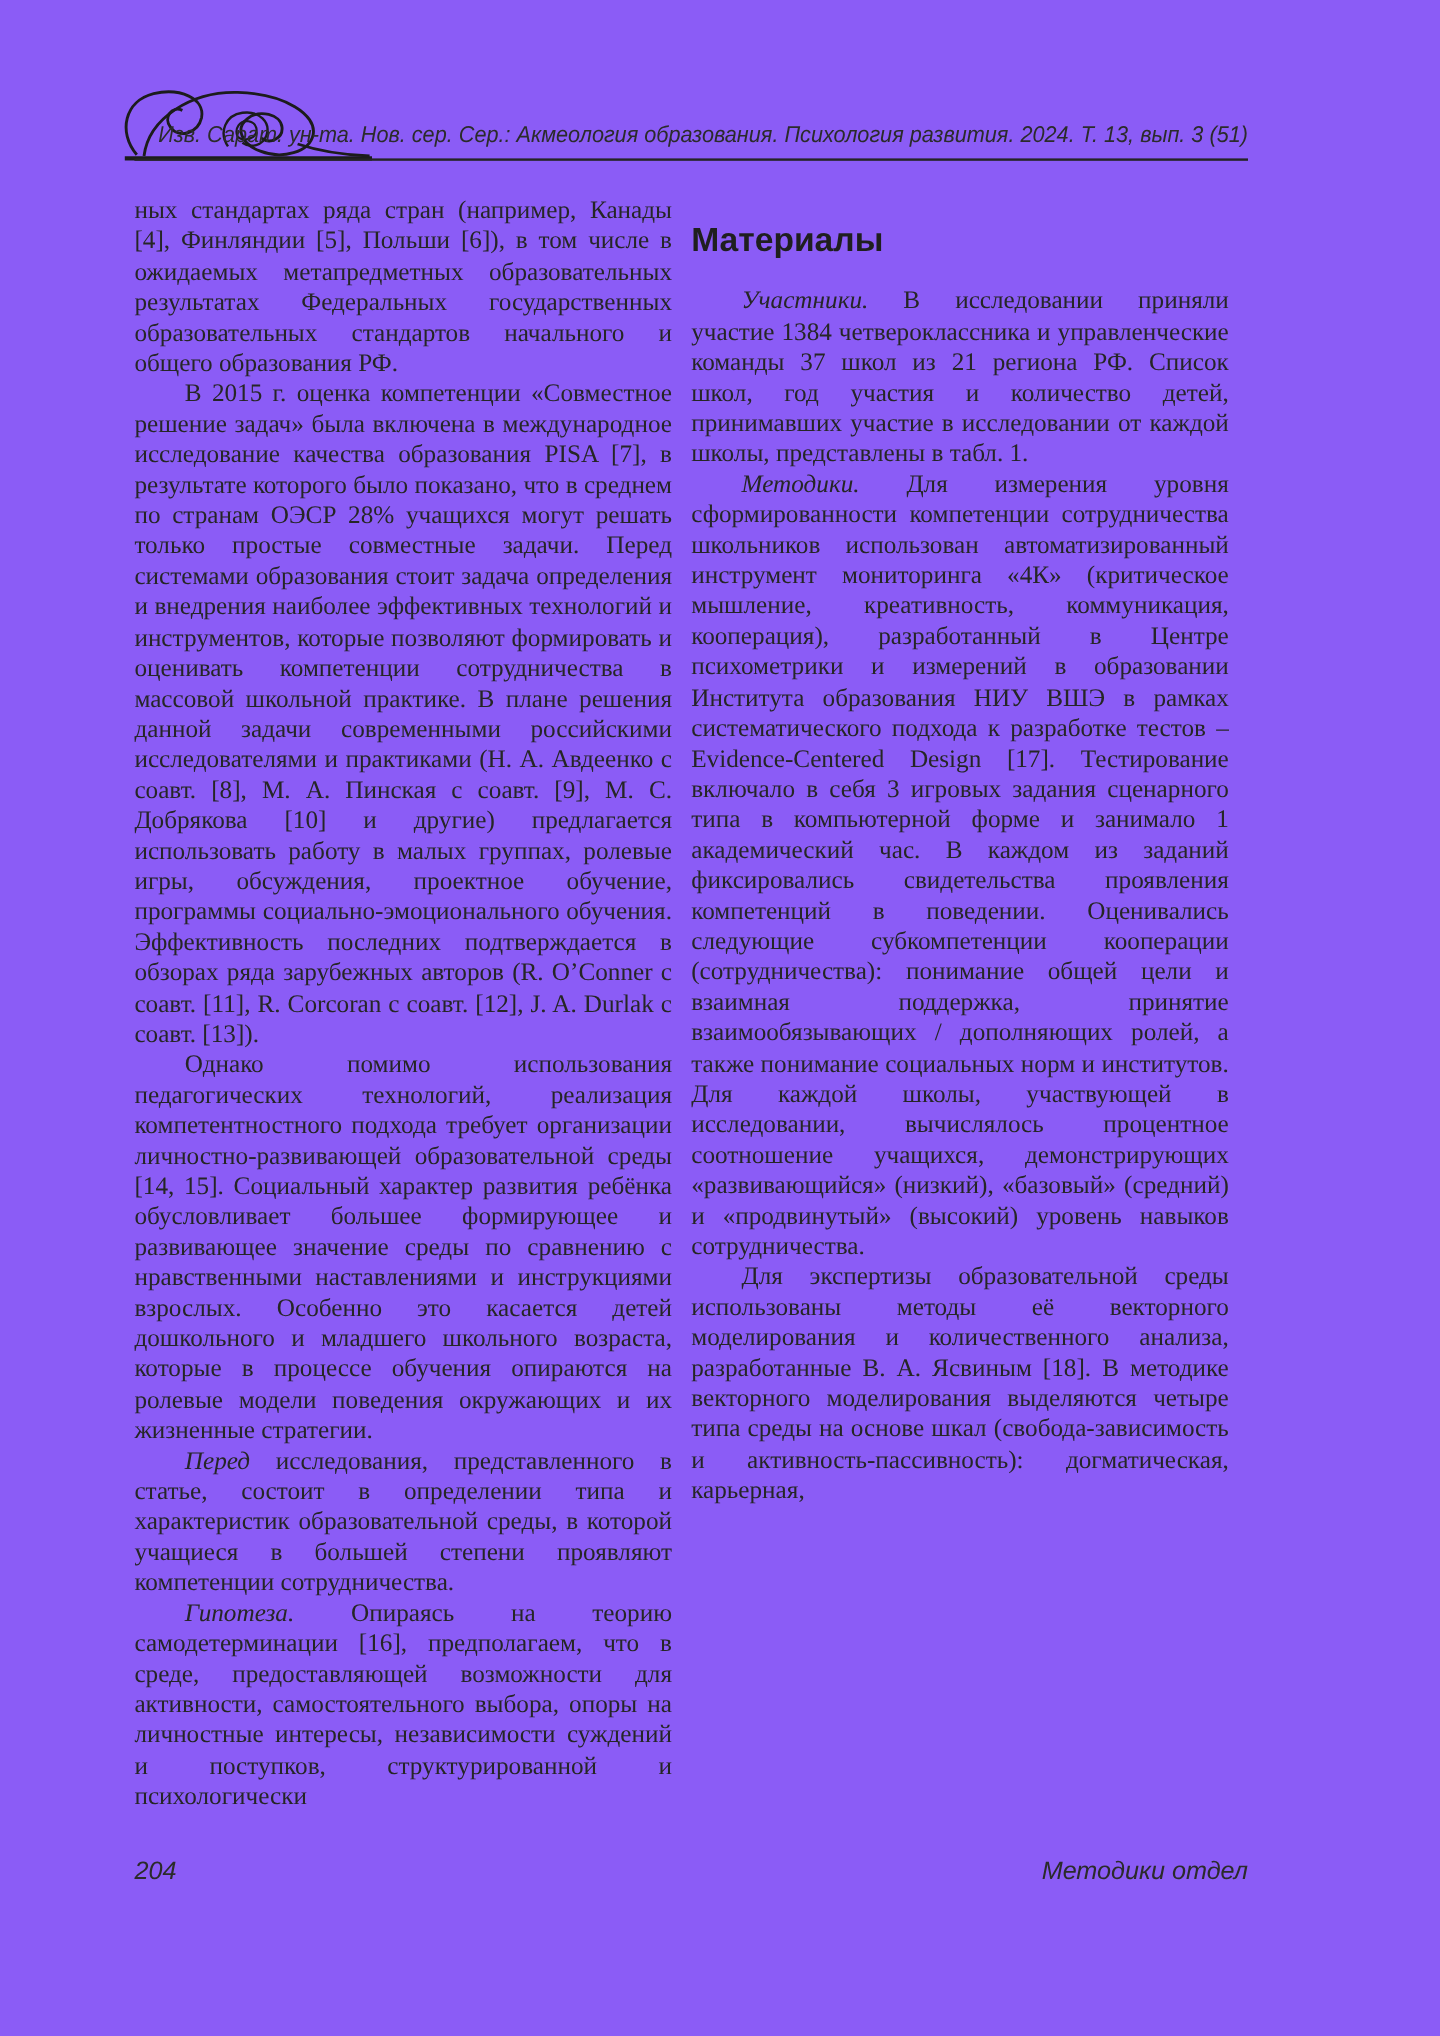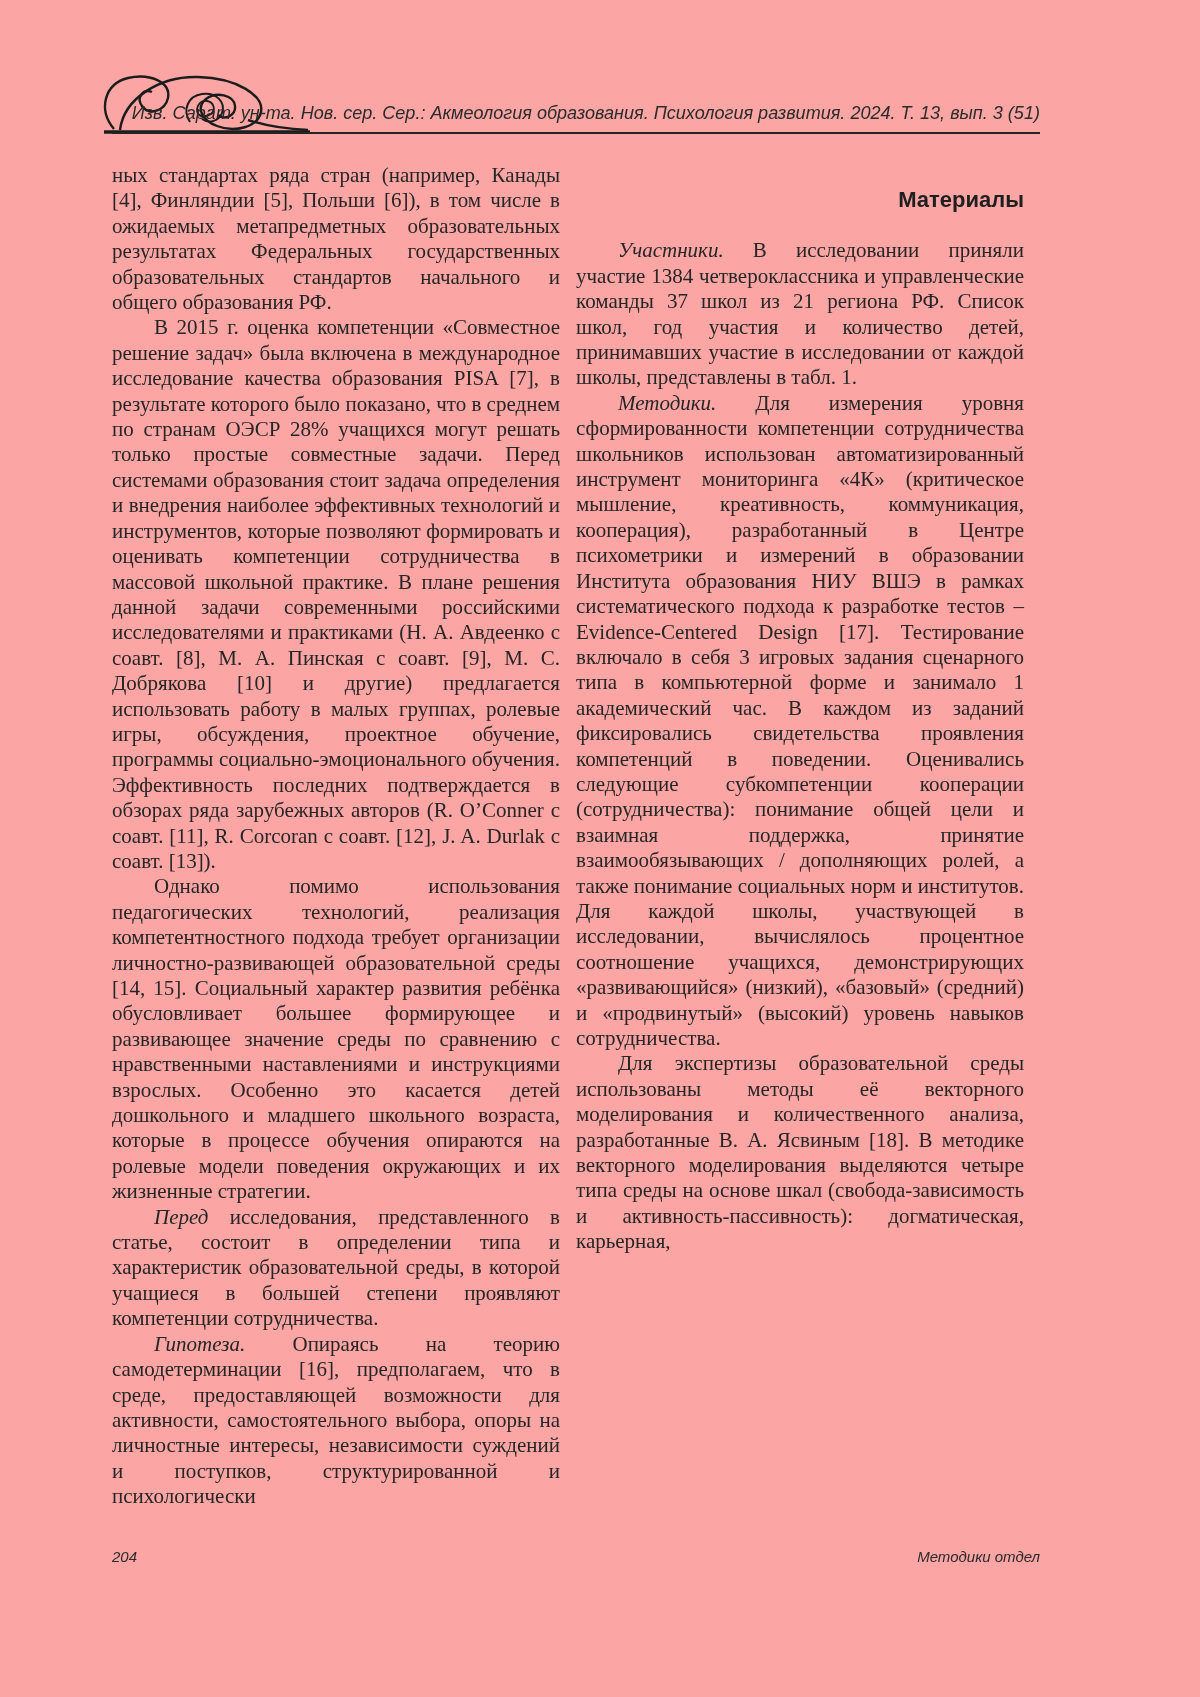--- a/index.html
+++ b/index.html
@@ -1,20 +1,20 @@
 <!DOCTYPE html>
 <html lang="ru"><head>
 <meta charset="utf-8">
 <style>
   html, body { margin: 0; padding: 0; background: #ffffff; }
   .page {
     position: relative;
     width: 1200px;
     height: 1697px;
-    background: #fca5a5;
+    background: #8b5cf6;
     font-family: "Liberation Serif", "DejaVu Serif", serif;
     color: #262626;
     overflow: hidden;
   }
   
   .logo-wrap {
     position: absolute;
     left: 98px;
     top: 70px;
     width: 216px;
@@ -56,37 +56,37 @@
     line-height: 25.4px;
     text-align: justify;
   }
   .col p { margin: 0; }
   .col p.indent { text-indent: 42px; }
   .col em { font-style: italic; }
   .section-heading {
     font-family: "Liberation Sans", "DejaVu Sans", sans-serif;
     font-weight: bold;
     font-style: normal;
-    font-size: 22px;
+    font-size: 28px;
     line-height: 25.4px;
     margin: 24px 0 26px 0;
-    text-align: right;
+    text-align: left;
     color: #1f1f1f;
   }
   
   .page-footer {
     position: absolute;
     left: 112px;
     top: 1548px;
     width: 928px;
     display: flex;
     justify-content: space-between;
     font-family: "Liberation Sans", "DejaVu Sans", sans-serif;
     font-style: italic;
-    font-size: 15px;
+    font-size: 21px;
     color: #2b2b2b;
   }
   .ornament-svg path { stroke: #1c1c1c; fill: none; }
 </style>
 </head>
 <body>
 
 <div class="page">
 
   <div class="logo-wrap">

